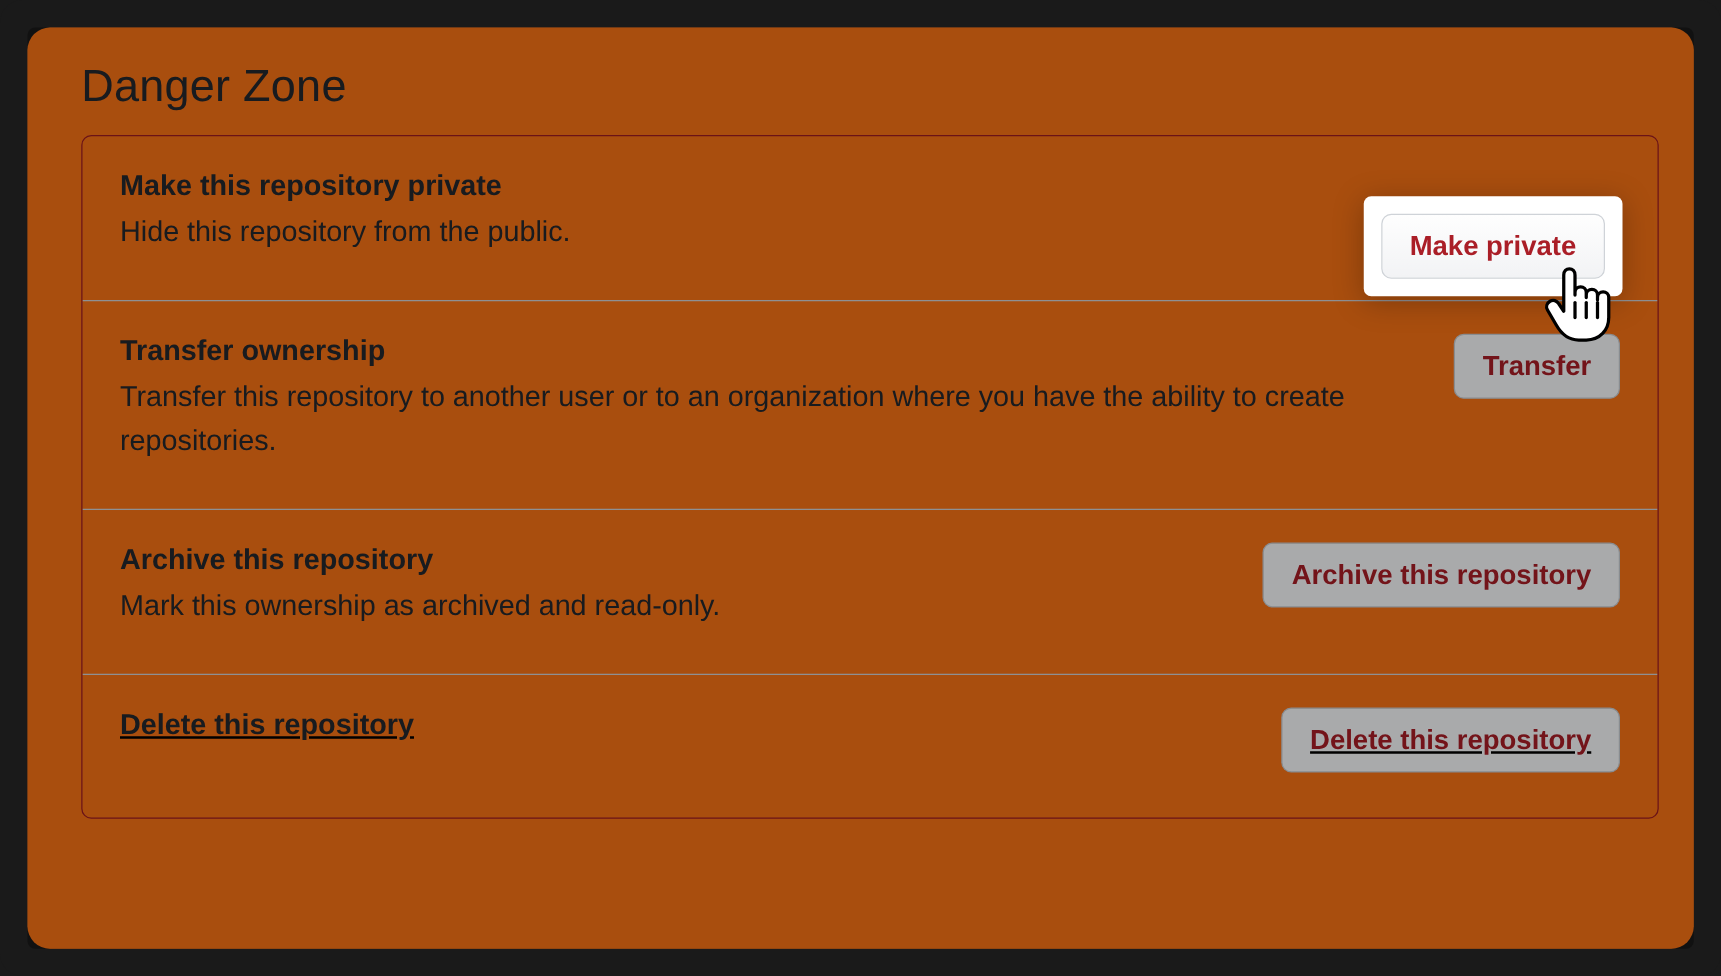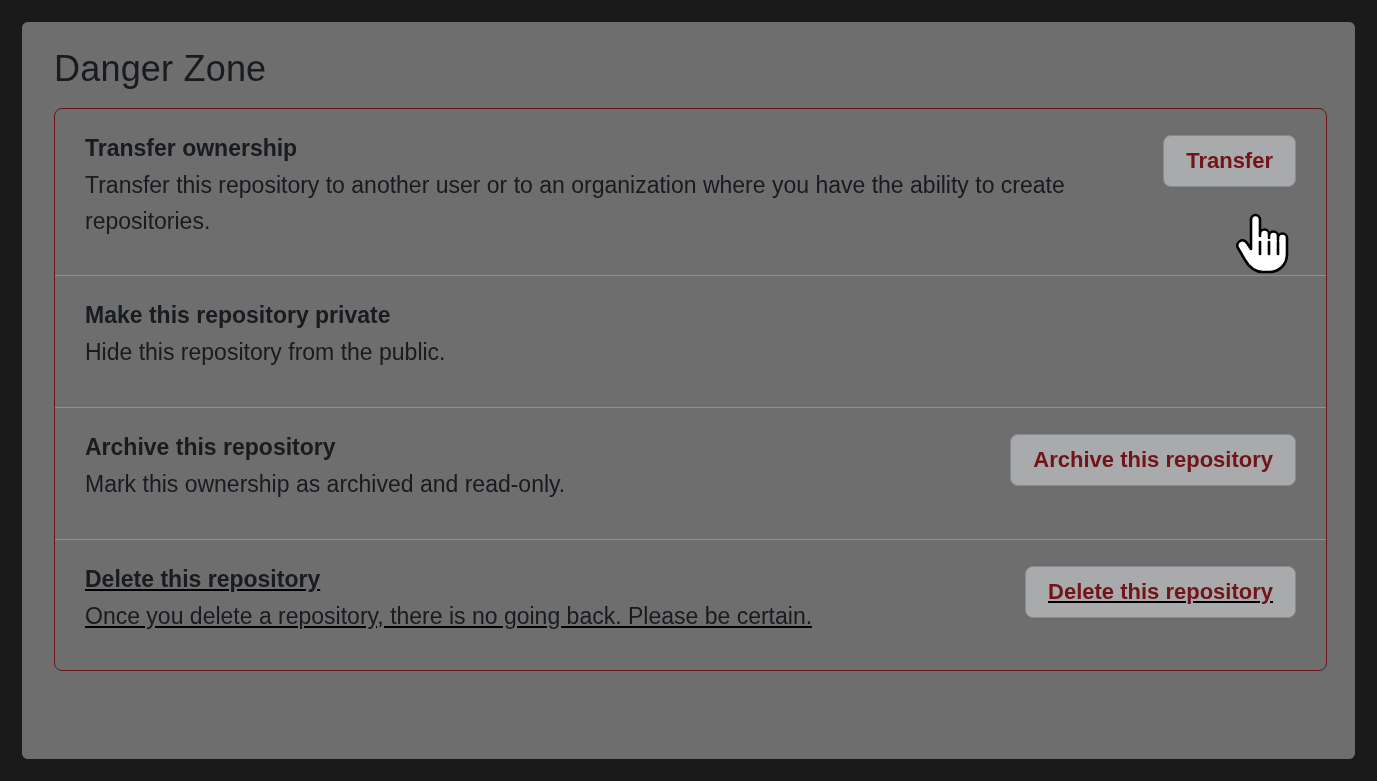--- a/index.html
+++ b/index.html
@@ -16,23 +16,23 @@
       width: 1377px;
       height: 781px;
       background: #1a1a1a;
       border-radius: 18px;
       padding: 22px;
       position: relative;
     }
     .page-content {
       width: 100%;
       height: 100%;
-      background: #a3a3a3;
-      border-radius: 6px;
-      padding: 10px 28px 28px 32px;
+      background: #f97316;
+      border-radius: 18px;
+      padding: 10px 28px 28px 43px;
       position: relative;
     }
     .dim-overlay {
       position: absolute;
       inset: 0;
       background: rgba(0,0,0,0.32);
       pointer-events: none;
       border-radius: 6px;
     }
     .section-title {
@@ -113,54 +113,56 @@
 
 <div class="outer-frame">
   <div class="page-content">
 
     <h2 class="section-title">Danger Zone</h2>
 
     <div class="danger-box">
 
       <div class="danger-row">
         <div class="danger-text">
+          <div class="danger-title">Make this repository private</div>
+          <div class="danger-desc">Hide this repository from the public.</div>
+        </div>
+        <button class="danger-btn" style="visibility:hidden">Make private</button>
+      </div>
+
+      <div class="danger-row">
+        <div class="danger-text">
           <div class="danger-title">Transfer ownership</div>
           <div class="danger-desc">Transfer this repository to another user or to an organization where you have the ability to create repositories.</div>
         </div>
         <button class="danger-btn">Transfer</button>
-      </div>
-
-      <div class="danger-row">
-        <div class="danger-text">
-          <div class="danger-title">Make this repository private</div>
-          <div class="danger-desc">Hide this repository from the public.</div>
-        </div>
-        <button class="danger-btn" style="visibility:hidden">Make private</button>
       </div>
 
       <div class="danger-row">
         <div class="danger-text">
           <div class="danger-title">Archive this repository</div>
           <div class="danger-desc">Mark this ownership as archived and read-only.</div>
         </div>
         <button class="danger-btn">Archive this repository</button>
       </div>
 
       <div class="danger-row">
         <div class="danger-text">
           <div class="danger-title">Delete this repository</div>
-          <div class="danger-desc">Once you delete a repository, there is no going back. Please be certain.</div>
         </div>
         <button class="danger-btn">Delete this repository</button>
       </div>
 
     </div>
 
     <div class="dim-overlay"></div>
 
+    <div class="highlight-wrap">
+      <button class="danger-btn">Make private</button>
+    </div>
 
     <div class="cursor-pointer">
       <svg width="62" height="66" viewBox="0 0 62 66">
         <path d="M18 8 C18 5 20 3 22.5 3 C25 3 27 5 27 8 L27 24 L27 22 C27 19.5 29 17.5 31.5 17.5 C34 17.5 36 19.5 36 22 L36 26 L36 24 C36 21.5 38 19.5 40.5 19.5 C43 19.5 45 21.5 45 24 L45 28 L45 26 C45 23.5 47 21.5 49.5 21.5 C52 21.5 54 23.5 54 26 L54 42 C54 52 47 60 36 60 L30 60 C22 60 16 55 12 48 L5 36 C3.5 33.5 4.5 30.5 7 29 C9.5 27.5 12.5 28.5 14 31 L18 37 Z" fill="#ffffff" stroke="#000000" stroke-width="2.6" stroke-linejoin="round"></path>
         <line x1="27" y1="30" x2="27" y2="42" stroke="#000000" stroke-width="2.6" stroke-linecap="round"></line>
         <line x1="36" y1="30" x2="36" y2="42" stroke="#000000" stroke-width="2.6" stroke-linecap="round"></line>
         <line x1="45" y1="30" x2="45" y2="42" stroke="#000000" stroke-width="2.6" stroke-linecap="round"></line>
       </svg>
     </div>
 

